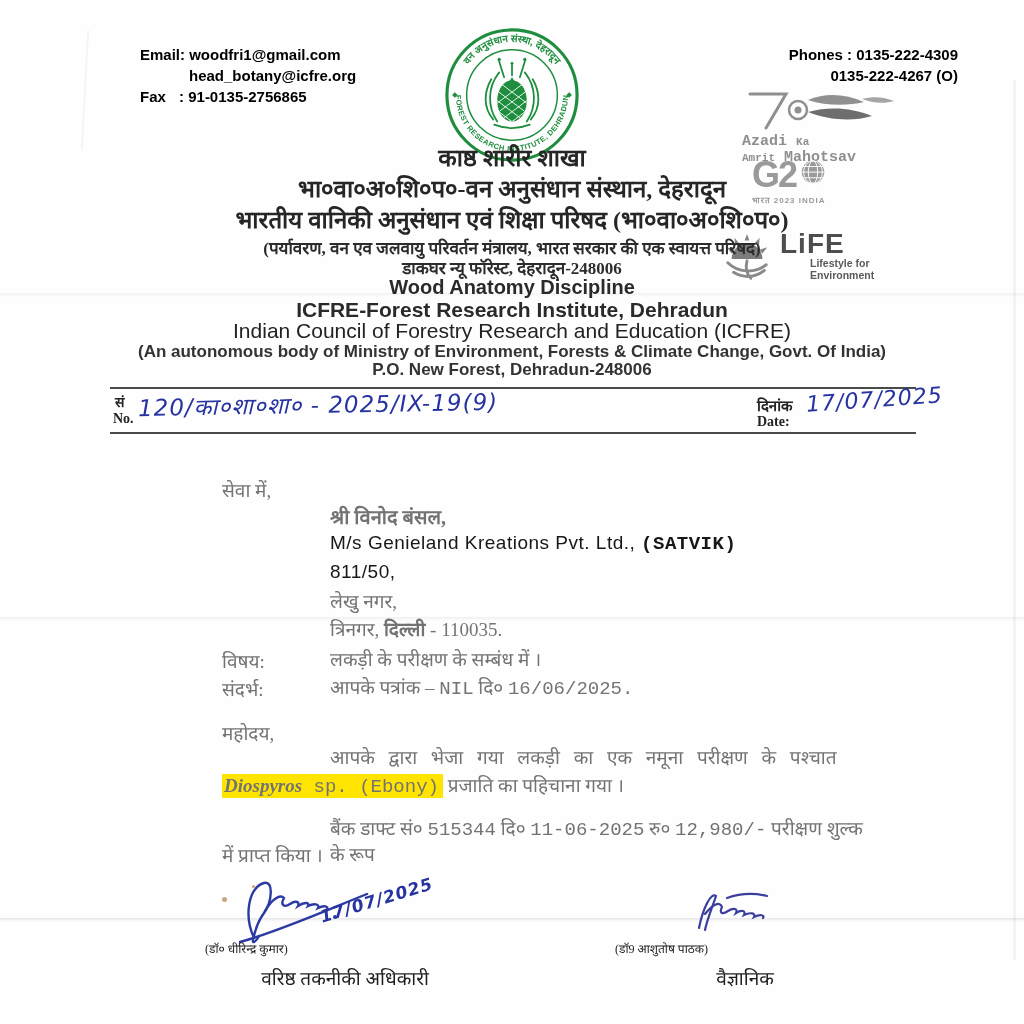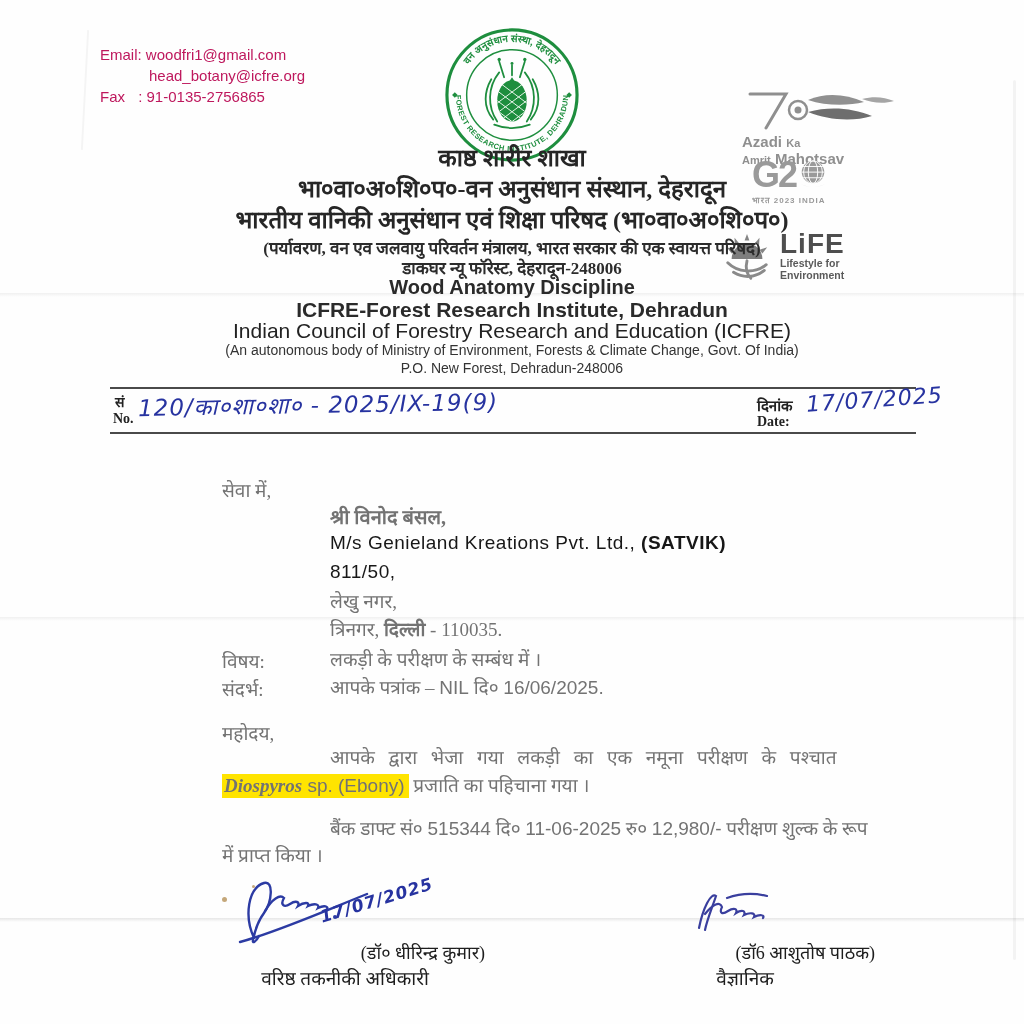--- a/index.html
+++ b/index.html
@@ -15,60 +15,60 @@
 
   
   .fold { left:0; width:100%; height:4px; pointer-events:none; }
   .fold-light { background:linear-gradient(to bottom, rgba(60,60,60,.07), rgba(60,60,60,0)); }
   .fold-strong { background:linear-gradient(to bottom, rgba(60,60,60,.12), rgba(60,60,60,0)); }
   .paper-edge-r { right:8px; top:80px; width:3px; height:880px; background:rgba(0,0,0,.045); border-radius:2px; }
   .paper-edge-l { left:84px; top:30px; width:2px; height:120px; background:rgba(0,0,0,.04); transform:rotate(3deg); }
   .speck { border-radius:50%; background:#b08a4e; opacity:.75; }
 
   
-  .contact { font-size:15px; font-weight:400; color:#be185d; line-height:21px; }
+  .contact { font-size:15px; font-weight:700; color:#000000; line-height:21px;margin-left:40px; }
   .contact .indent { padding-left:49px; display:block; }
   .phones { text-align:right; }
 
   
   .hi-big   { font-size:24px; font-weight:700; color:#262626; font-family:"Liberation Serif", serif; }
   .hi-small { font-size:17px; font-weight:700; color:#2c2c2c; font-family:"Liberation Serif", serif; }
   .en-b20   { font-size:20px; font-weight:700; color:#2a2a2a; }
   .en-b21   { font-size:21px; font-weight:700; color:#2a2a2a; }
   .en-r21   { font-size:21px; font-weight:400; color:#222; }
-  .en-s15   { font-size:14px; font-weight:400; color:#333; }
+  .en-s15   { font-size:17px; font-weight:700; color:#333; }
 
   
   .rule { left:110px; width:806px; height:0; border-top:2px solid #4a4a4a; }
   .ref-label { font-size:14px; font-weight:700; color:#222; font-family:"Liberation Serif", serif; }
   .handwriting {
     font-family:"DejaVu Sans", sans-serif; font-style:italic;
     color:#2733a0; letter-spacing:1px;
   }
 
   
   .body-hi { font-size:19px; color:#737373; font-family:"Liberation Serif", serif; }
   .body-en { font-size:19px; color:#171717; font-family:"Liberation Sans", sans-serif; letter-spacing:.5px; }
-  .serif-en { font-family:Liberation Sans, sans-serif; }
+  .serif-en { font-family:Liberation Mono, monospace; }
   .bold { font-weight:700; }
   .spread { word-spacing:9px; }
   .hl { background:#ffe400; padding:1px 4px 2px 2px; }
   .species { font-family:"Liberation Serif", serif; font-weight:700; font-style:italic; }
 
-  .sig-name  { font-size:18px; color:#1d1d1d; text-align:right; font-family:"Liberation Serif", serif; }
+  .sig-name  { font-size:12px; color:#1d1d1d; text-align:left; font-family:"Liberation Serif", serif; }
   .sig-title { font-size:19px; color:#1d1d1d; text-align:center; font-family:"Liberation Serif", serif; }
 
   
-  .azadi-text { color:#8f8f8f; font-weight:700; line-height:16px; font-size:15px; }
+  .azadi-text { color:#8f8f8f; font-weight:700; line-height:16px; font-size:15px;font-family:Liberation Mono, monospace; }
   .azadi-text .sm { font-size:11px; font-weight:700; }
   .g20-wrap { color:#9a9a9a; }
   .g20-main { font-size:36px; font-weight:700; letter-spacing:-2px; line-height:34px; }
   .g20-sub { font-size:8px; letter-spacing:1px; color:#9a9a9a; font-weight:700; margin-top:2px; }
   .life-text .t1 { font-size:28px; font-weight:800; color:#4e4e4e; line-height:26px; letter-spacing:1px;}
-  .life-text .t2 { font-size:10.5px; font-weight:700; color:#5a5a5a; line-height:12px; }
+  .life-text .t2 { font-size:10.5px; font-weight:700; color:#5a5a5a; line-height:12px;margin-left:30px; }
 </style>
 </head>
 <body>
 
 <div class="page">
 
   <div class="abs fold fold-light" style="top:293px"></div>
   <div class="abs fold fold-light" style="top:617px"></div>
   <div class="abs fold fold-strong" style="top:918px"></div>
   <div class="abs paper-edge-r"></div>
@@ -83,20 +83,24 @@
     </div>
     <div>
       <span class="indent">head_botany@icfre.org</span>
     </div>
     <div>
       <span>Fax</span>
       <span style="padding-left:9px">: 91-0135-2756865</span>
     </div>
   </div>
 
+  <div class="abs contact phones" style="left:690px; top:44px; width:228px">
+    <div>Phones : 0135-222-4309</div>
+    <div>0135-222-4267 (O)</div>
+  </div>
 
   <div class="abs" style="left:443px; top:26px; width:138px; height:138px">
     <svg viewBox="0 0 140 140" width="138" height="138">
       <defs>
         <path id="arcTop" d="M 16 70 A 54 54 0 0 1 124 70" fill="none"></path>
         <path id="arcBot" d="M 13 70 A 57 57 0 0 0 127 70" fill="none"></path>
         <clipPath id="coneClip">
             <ellipse cx="70" cy="76" rx="15" ry="21"></ellipse>
           </clipPath>
       </defs>
@@ -270,16 +274,16 @@
   <div class="abs sig-name" style="left:205px; top:940px; width:280px">(डॉ० धीरिन्द्र कुमार)</div>
   <div class="abs sig-title" style="left:205px; top:965px; width:280px">वरिष्ठ तकनीकी अधिकारी</div>
 
   <svg class="abs" style="left:683px; top:884px" width="130" height="52" viewBox="0 0 130 52">
     <g fill="none" stroke="#3a3f9e" stroke-width="2.2" stroke-linecap="round">
       <path d="M16 44 C20 24 28 8 33 12 C29 24 24 36 22 46"></path>
       <path d="M22 30 C30 20 37 17 39 23 C36 29 39 31 45 27 C51 23 55 25 53 29 C59 25 63 27 61 31 C67 28 73 29 71 33 C77 30 82 31 80 34"></path>
       <path d="M44 14 C58 9 72 9 84 12"></path>
     </g>
   </svg>
-  <div class="abs sig-name" style="left:615px; top:940px; width:260px">(डॉ6 आशुतोष पाठक)</div>
+  <div class="abs sig-name" style="left:615px; top:940px; width:260px">(डॉ9 आशुतोष पाठक)</div>
   <div class="abs sig-title" style="left:615px; top:965px; width:260px">वैज्ञानिक</div>
 
 </div>
 
 </body></html>

